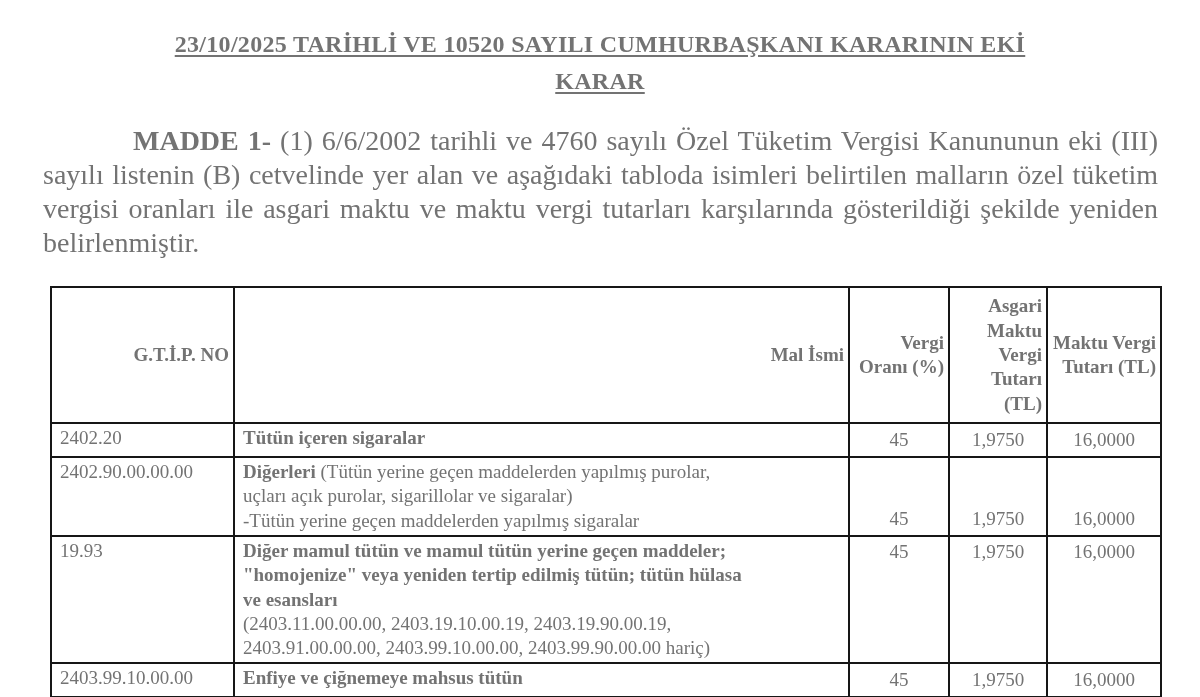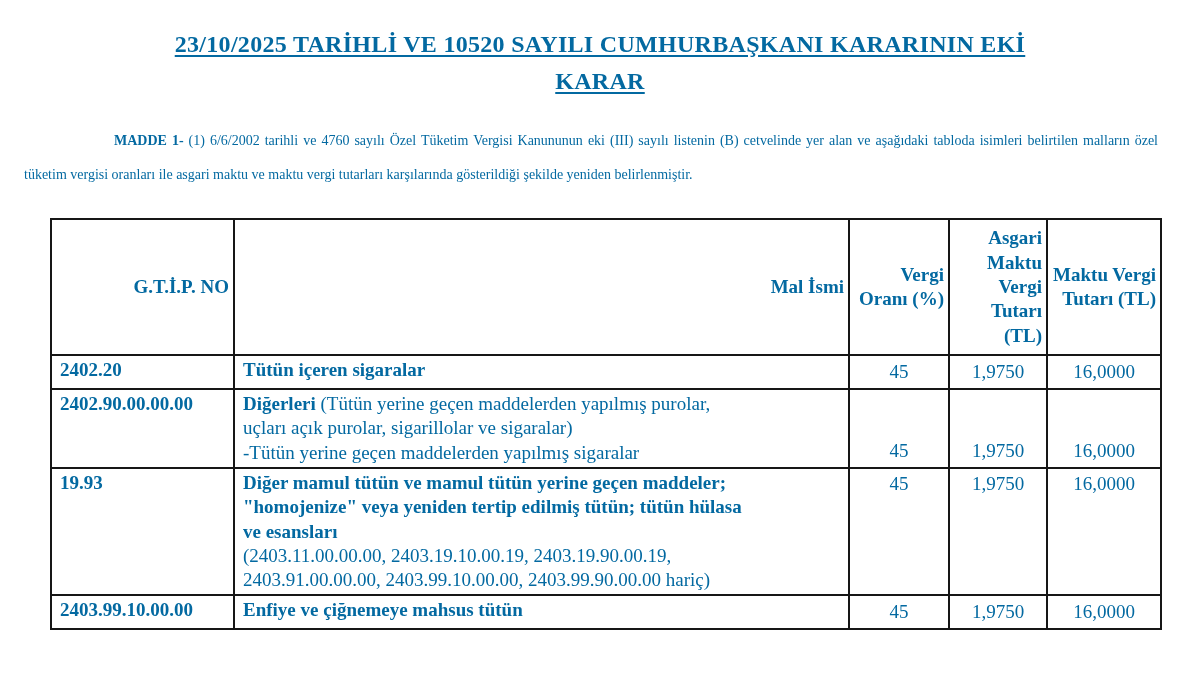--- a/index.html
+++ b/index.html
@@ -5,40 +5,40 @@
   html, body {
     margin: 0;
     padding: 0;
     background: #ffffff;
   }
   .page {
     position: relative;
     width: 1200px;
     height: 697px;
     background: #ffffff;
-    color: #0369a1;
+    color: #737373;
     font-family: "Liberation Serif", "DejaVu Serif", serif;
     overflow: hidden;
   }
   .doc-title {
     margin: 26px 40px 0 40px;
     text-align: center;
     font-weight: bold;
     font-size: 24px;
     line-height: 1.55;
     letter-spacing: 0.3px;
   }
   .title-line {
     display: block;
     text-decoration: underline;
     text-underline-offset: 3px;
   }
   .body-par {
-    margin: 24px 42px 0 24px;
-    font-size: 14px;
+    margin: 24px 42px 0 43px;
+    font-size: 28px;
     line-height: 34px;
     text-align: justify;
     text-indent: 90px;
   }
   .body-par .lead {
     font-weight: bold;
   }
   table.tax-table {
     margin: 26px 0 0 50px;
     width: 1110px;
@@ -53,21 +53,21 @@
     line-height: 1.28;
   }
   table.tax-table th {
     font-weight: bold;
     text-align: right;
     vertical-align: middle;
     padding: 6px 4px;
     height: 114px;
   }
   td.gtip {
-    font-weight: bold;
+    font-weight: normal;
     vertical-align: top;
     padding-left: 11px;
     white-space: nowrap;
   }
   td.mal {
     vertical-align: top;
     padding-left: 10px;
   }
   td.mal .b { font-weight: bold; text-align: right; }
   td.num {

